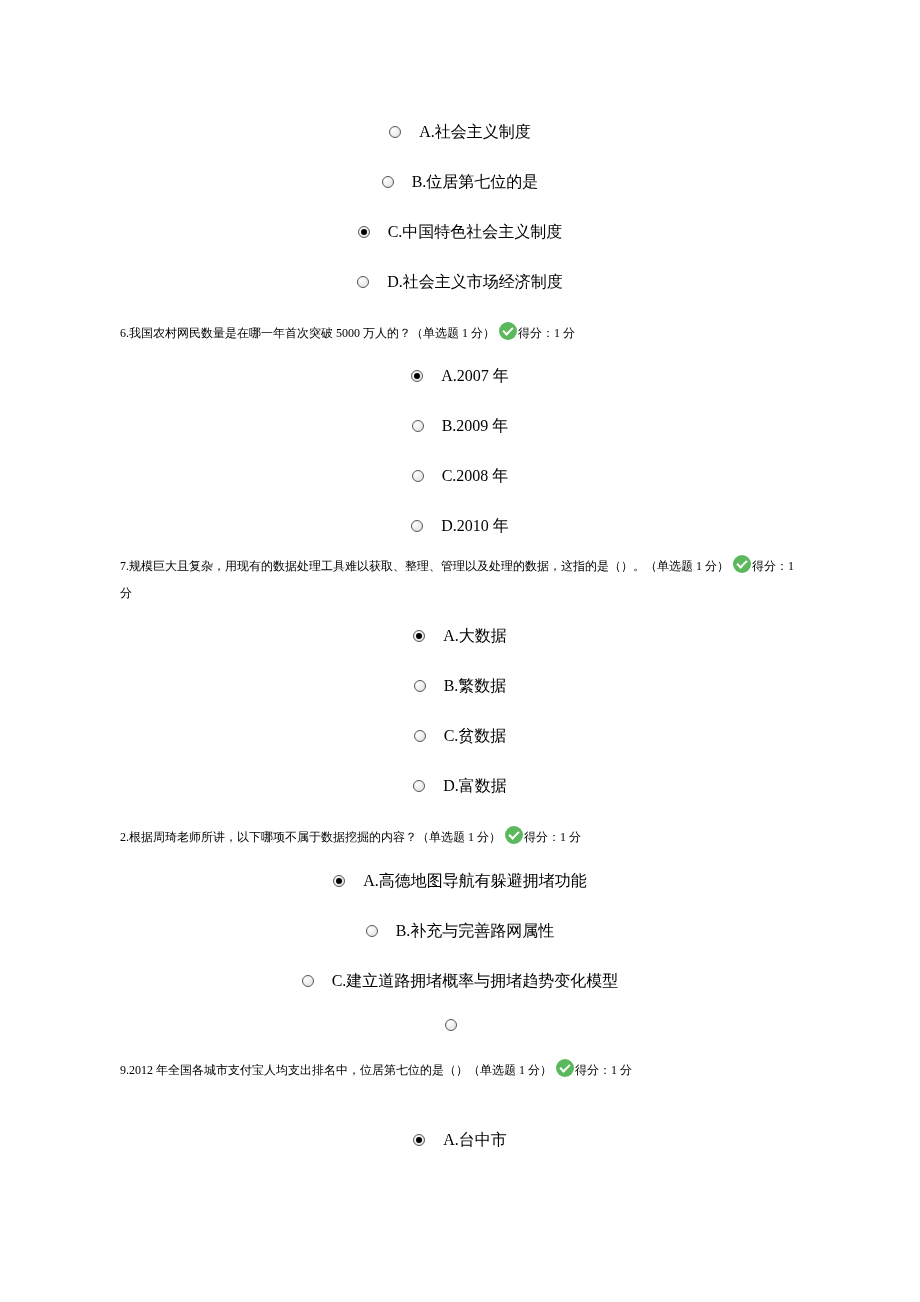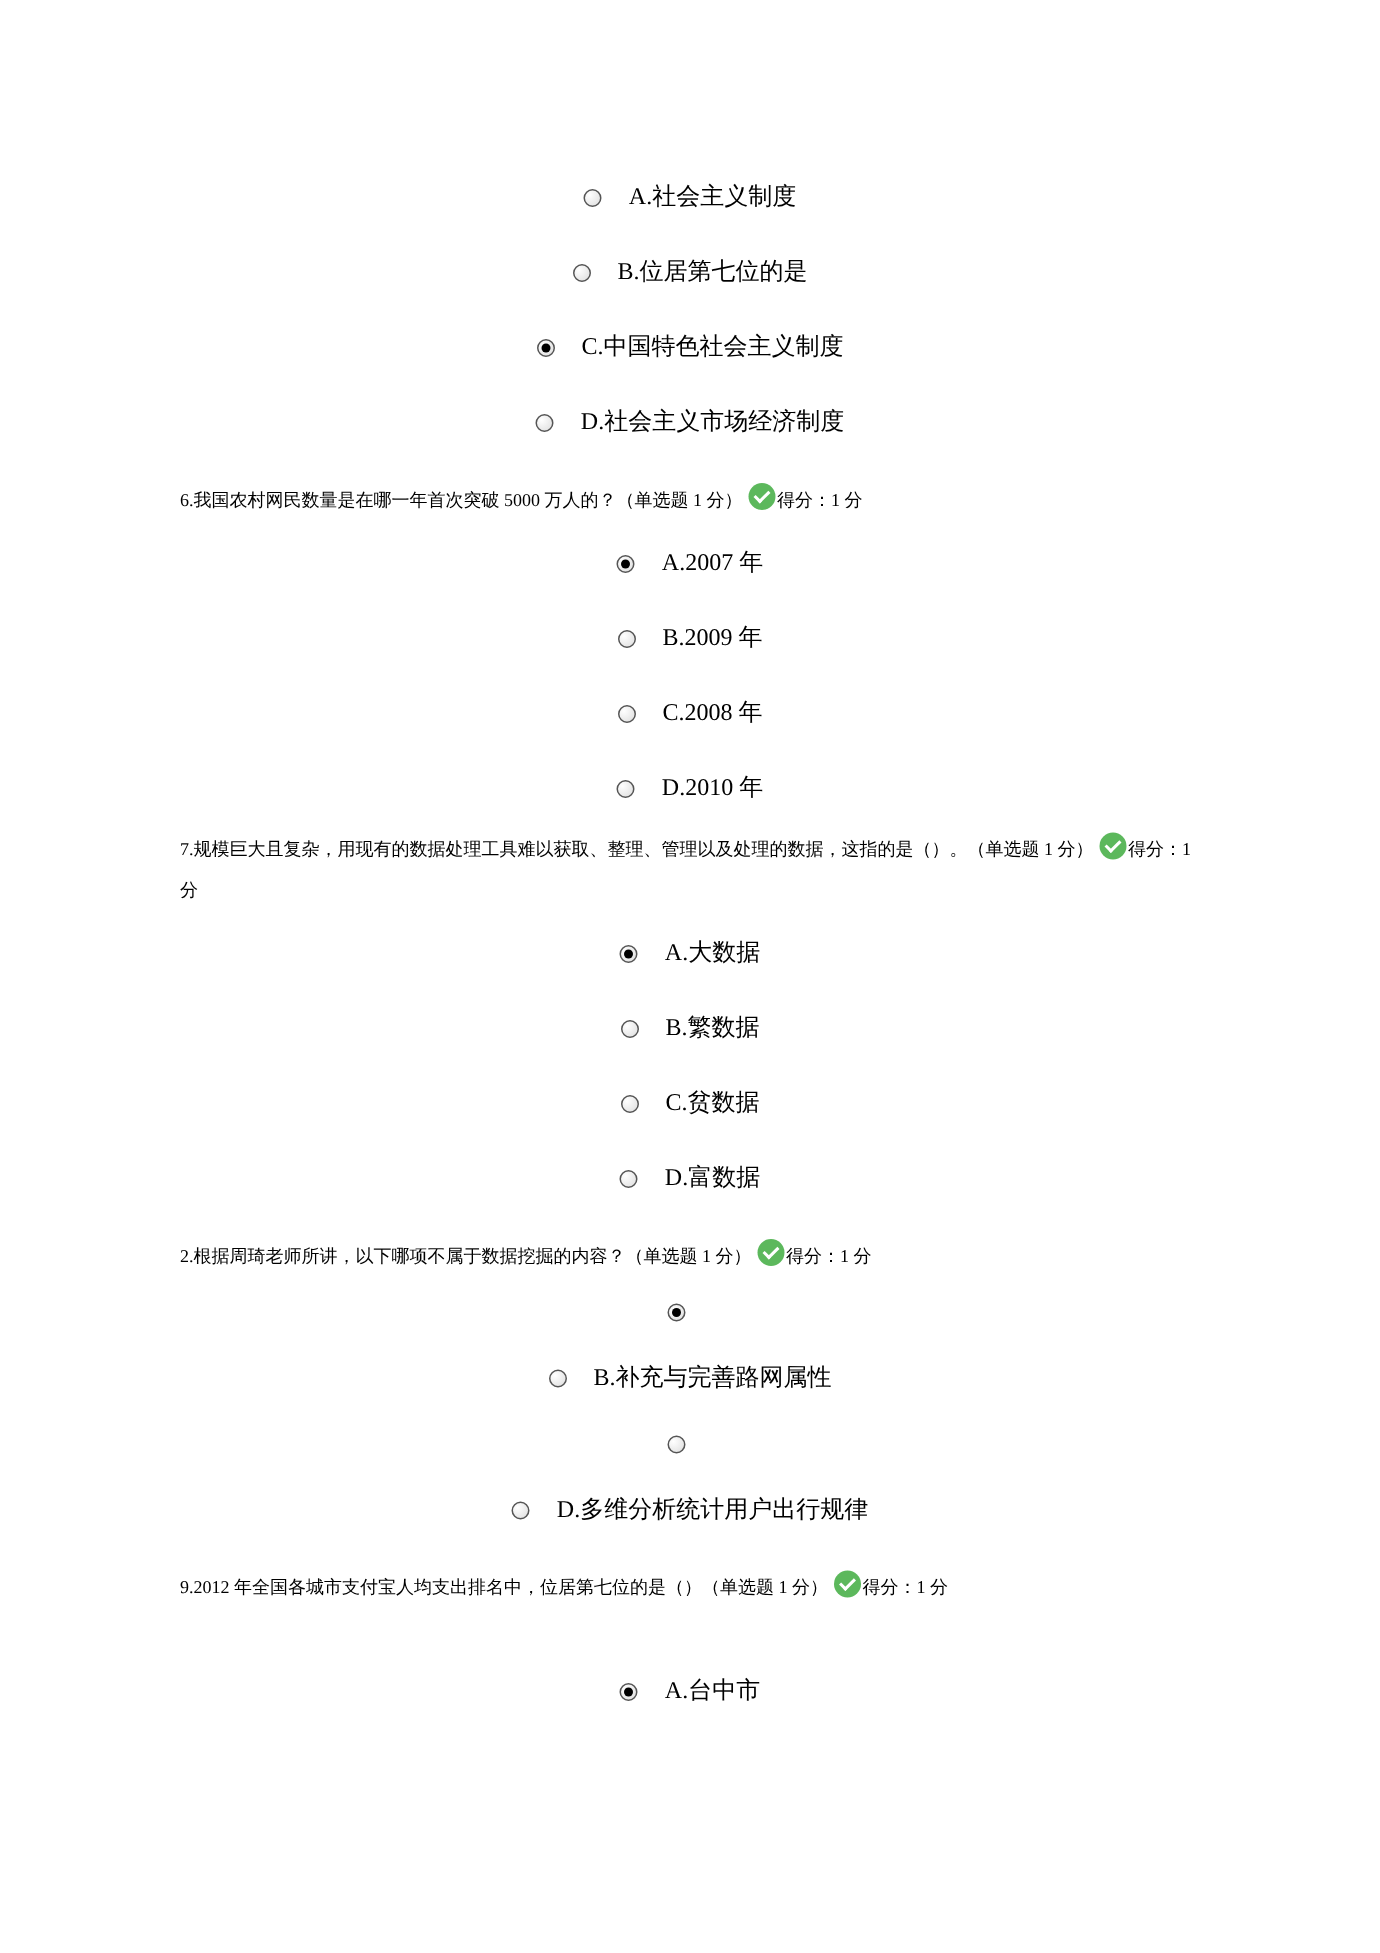--- a/index.html
+++ b/index.html
@@ -131,31 +131,32 @@
   <span class="radio"></span>
   <span class="option-text">D.富数据</span>
 </div>
 
 <div class="question">
   <span>2.根据周琦老师所讲，以下哪项不属于数据挖掘的内容？（单选题 1 分）</span>
   <span class="check-icon"></span><span>得分：1 分</span>
 </div>
 <div class="option-row">
   <span class="radio selected"></span>
+  <span class="option-text">A.高德地图导航有躲避拥堵功能</span>
 </div>
 <div class="option-row">
   <span class="radio"></span>
   <span class="option-text">B.补充与完善路网属性</span>
 </div>
 <div class="option-row">
   <span class="radio"></span>
+  <span class="option-text">C.建立道路拥堵概率与拥堵趋势变化模型</span>
 </div>
 <div class="option-row">
   <span class="radio"></span>
-  <span class="option-text">D.多维分析统计用户出行规律</span>
 </div>
 
 <div class="question">
   <span>9.2012 年全国各城市支付宝人均支出排名中，位居第七位的是（）（单选题 1 分）</span>
   <span class="check-icon"></span><span>得分：1 分</span>
 </div>
 <div class="option-row">
   <span class="radio selected"></span>
   <span class="option-text">A.台中市</span>
 </div>

